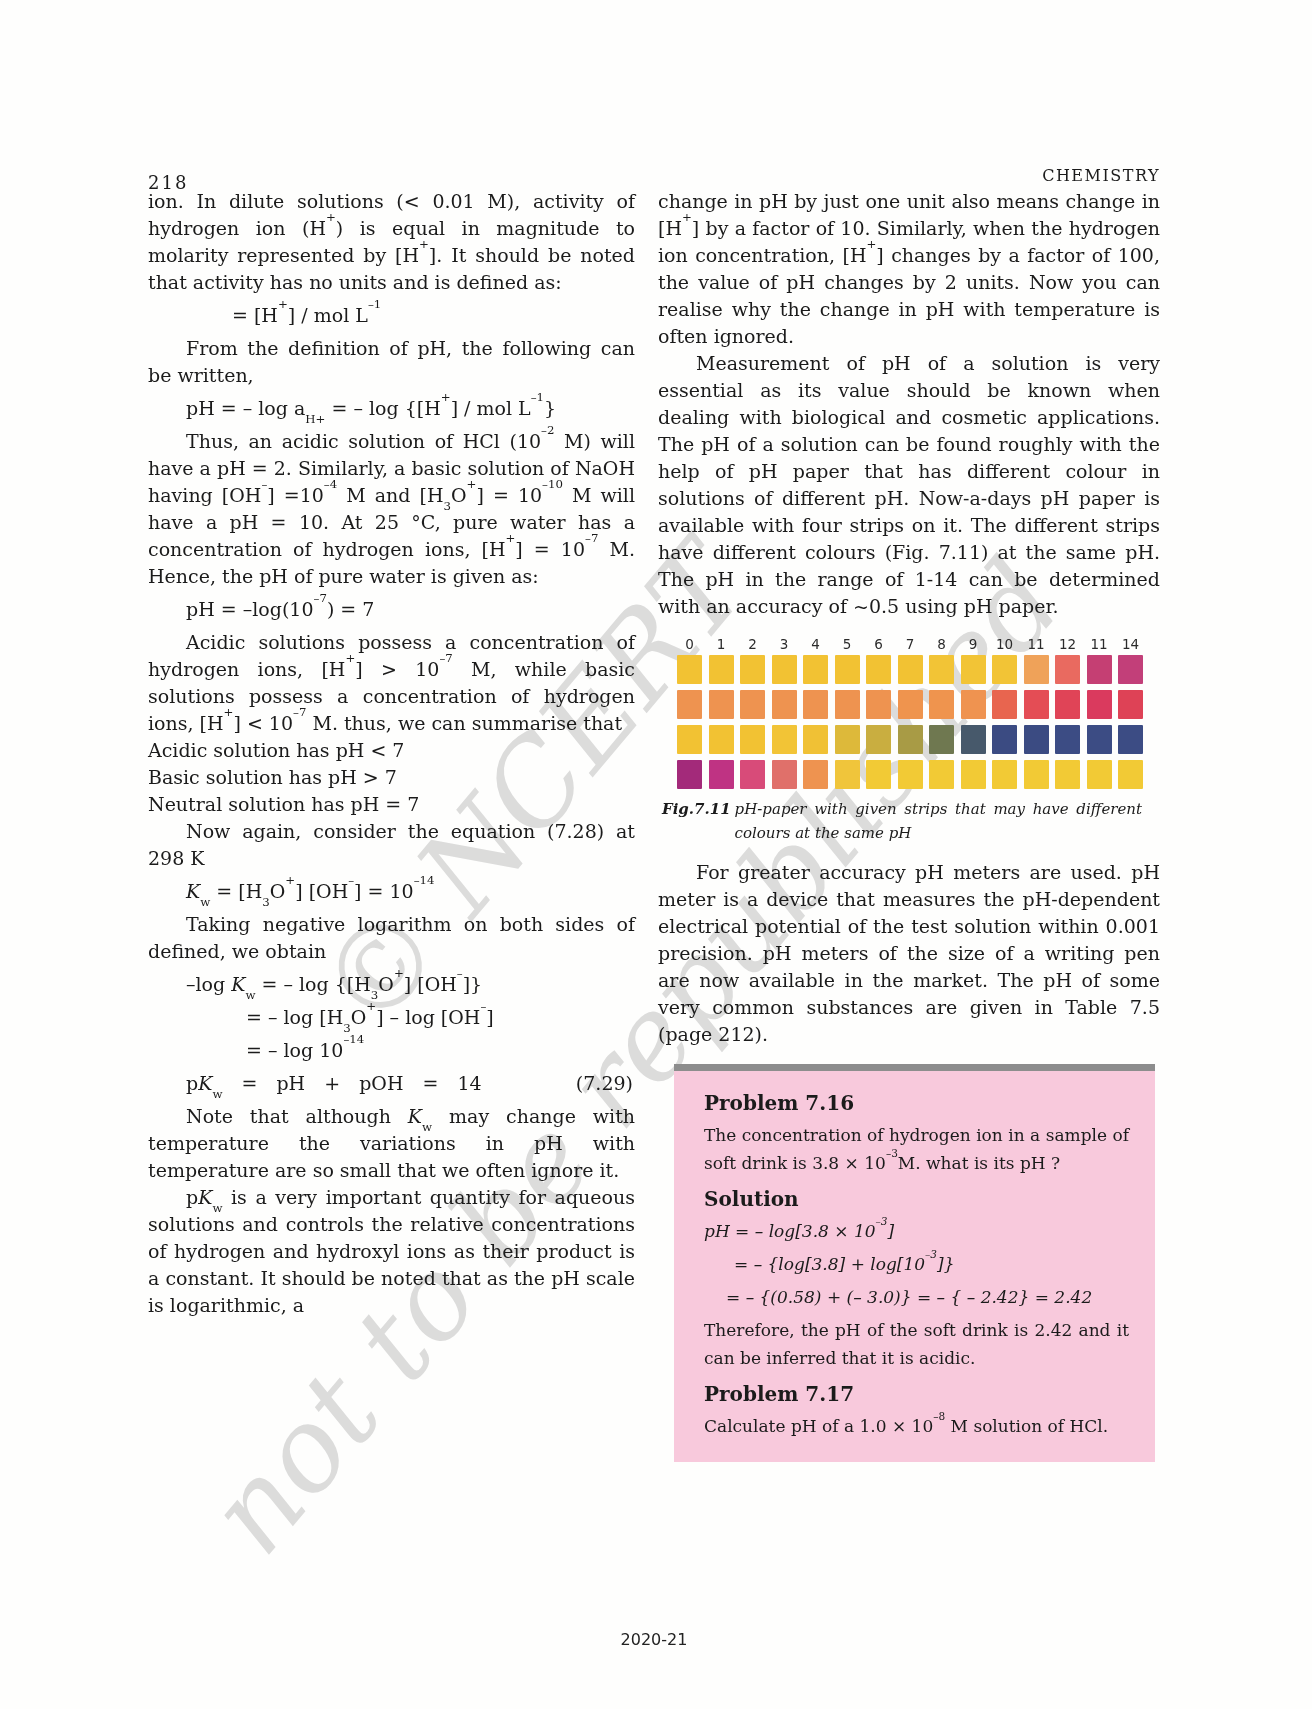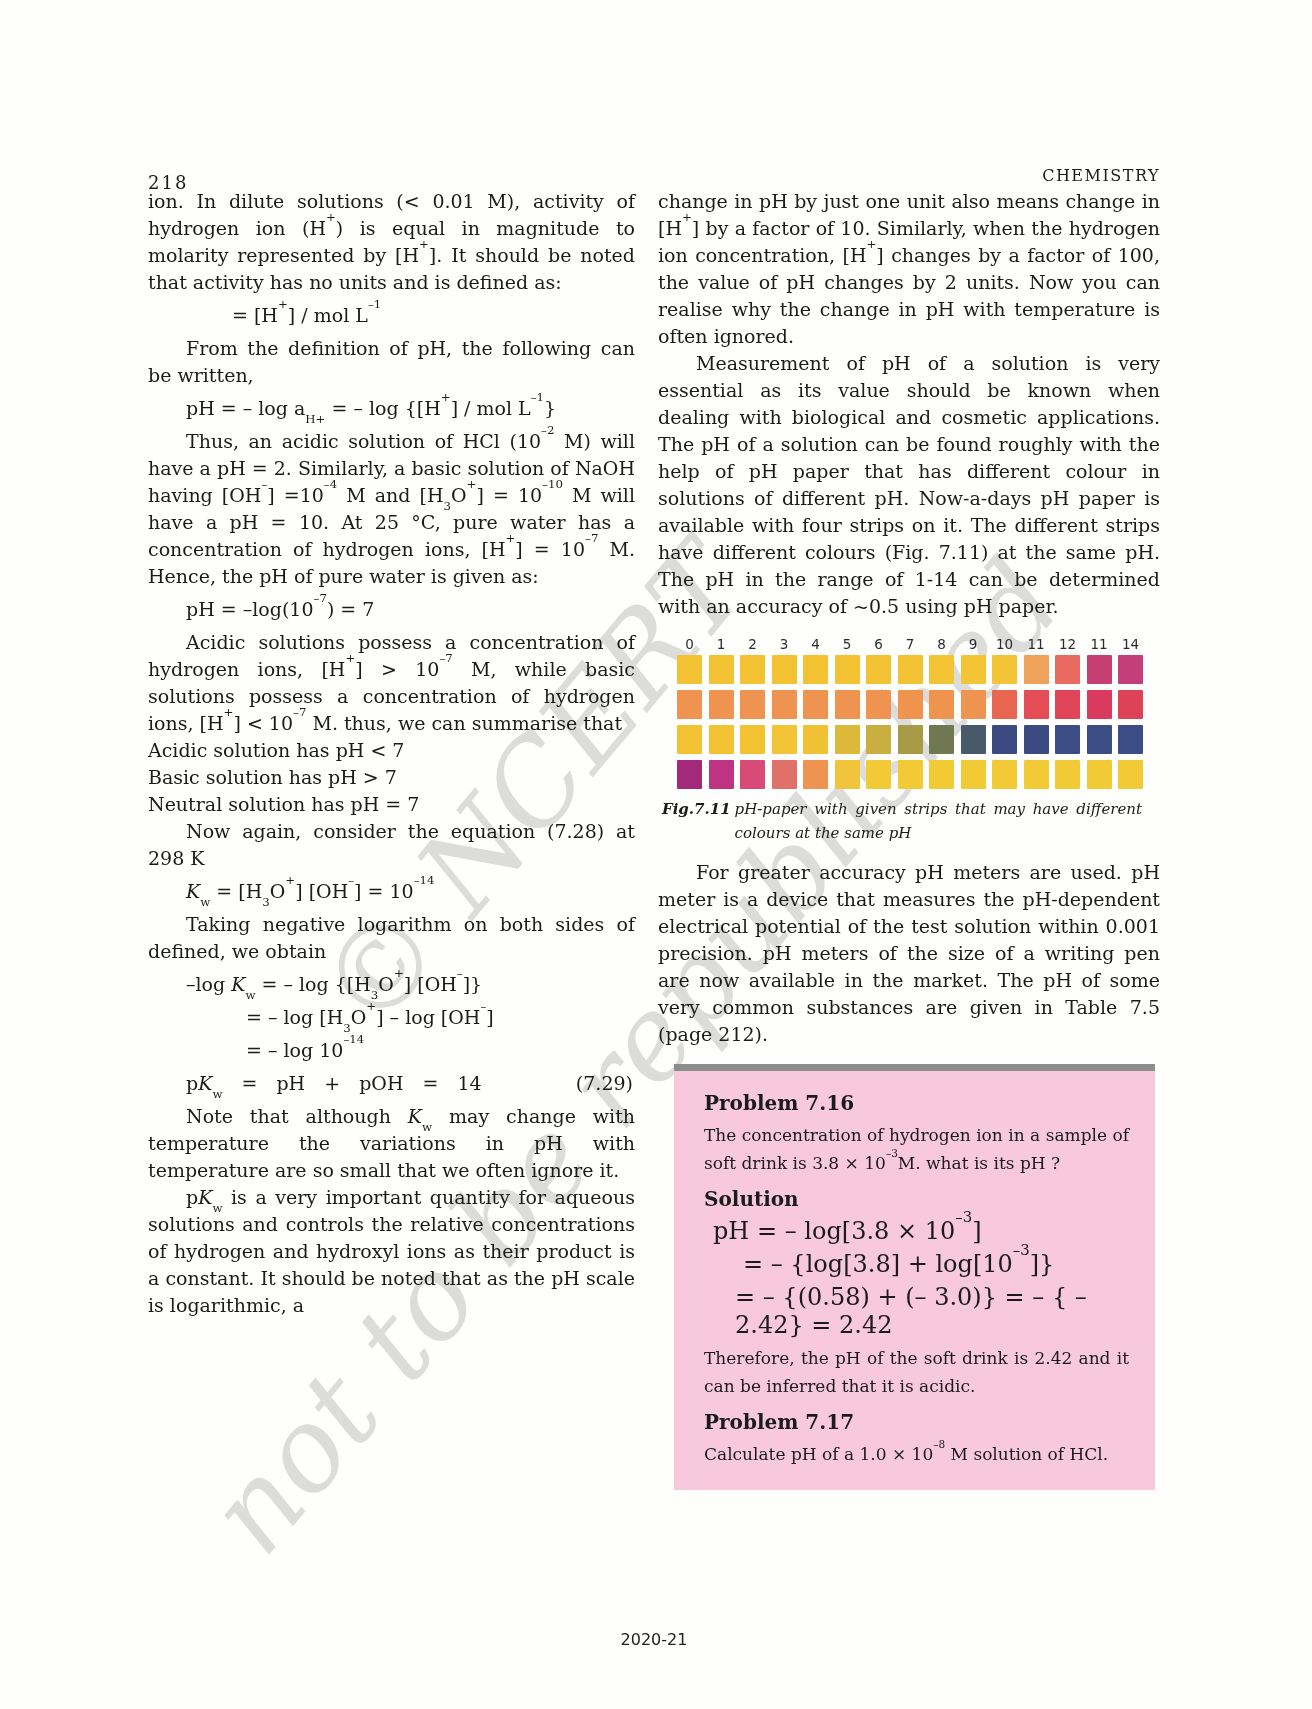--- a/index.html
+++ b/index.html
@@ -30,21 +30,21 @@
   .strip-sq{width:25px;height:29px;border-radius:1px;}
   .caption{display:flex;gap:4px;margin:8px 18px 14px 4px;font-style:italic;
            font-size:15px;line-height:24px;}
   .caption-label{font-weight:bold;white-space:nowrap;}
   .caption-text{flex:1;text-align:justify;}
   
   .problem-box{margin:16px 0 0 16px;width:481px;box-sizing:border-box;
                border-top:7px solid #8d8d8d;padding:10px 26px 22px 30px;}
   .pb-title{font-weight:bold;font-size:20px;margin:10px 0 6px;}
   .pb-p{margin:0;font-size:17px;line-height:28px;text-align:justify;}
-  .pb-eq{font-size:24px;line-height:28px;margin:5px 9px;}
+  .pb-eq{font-size:17px;line-height:28px;margin:5px 0;font-style:italic;}
   .pb-eq-2{padding-left:30px;}
   .pb-eq-3{padding-left:22px;}
   
   .wm{position:absolute;white-space:nowrap;font-family:"DejaVu Serif",serif;font-style:italic;
       color:#8f8f8f;opacity:.30;transform:rotate(-50deg);z-index:1;pointer-events:none;}
   .wm-1{font-size:115px;left:240px;top:720px;}
   .wm-2{font-size:115px;left:10px;top:990px;}
   
   .footer{position:absolute;left:148px;width:1012px;top:1630px;text-align:center;
           font-family:"DejaVu Sans",sans-serif;font-size:16px;color:#222;z-index:2;}

